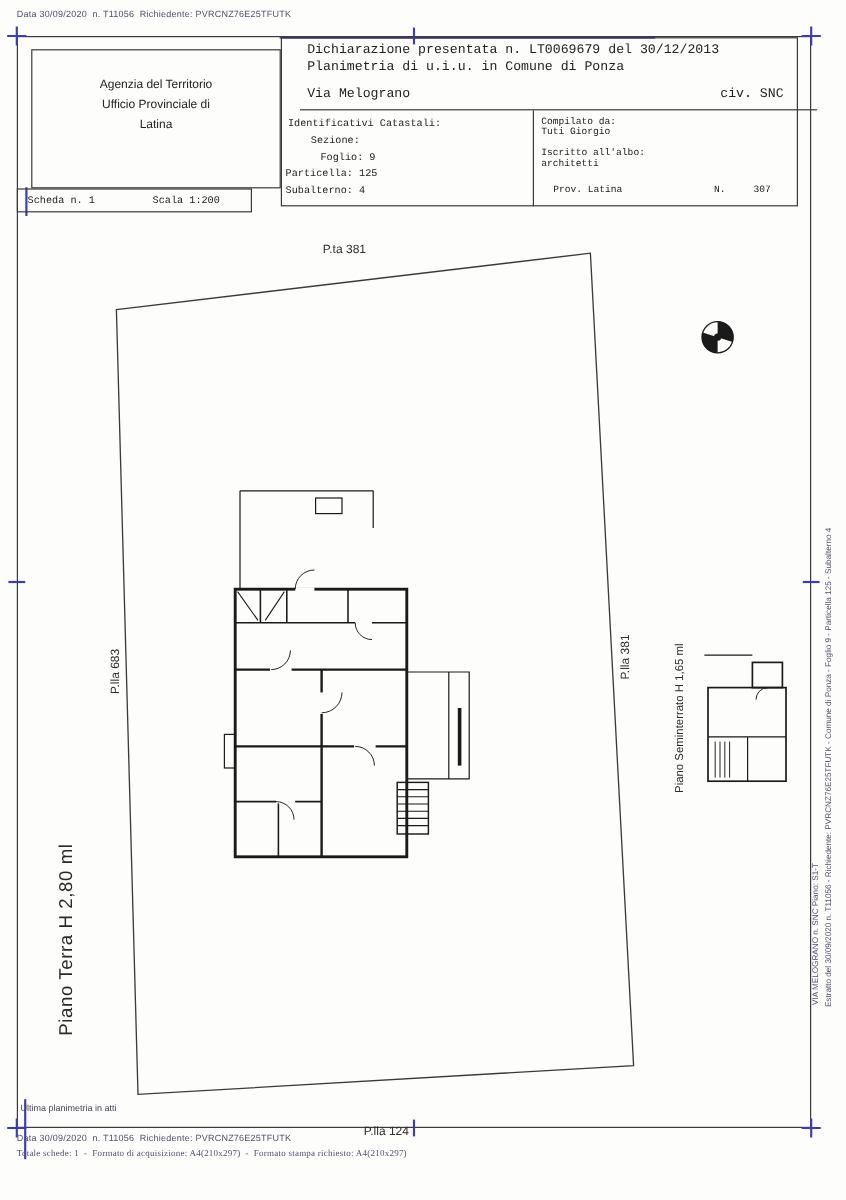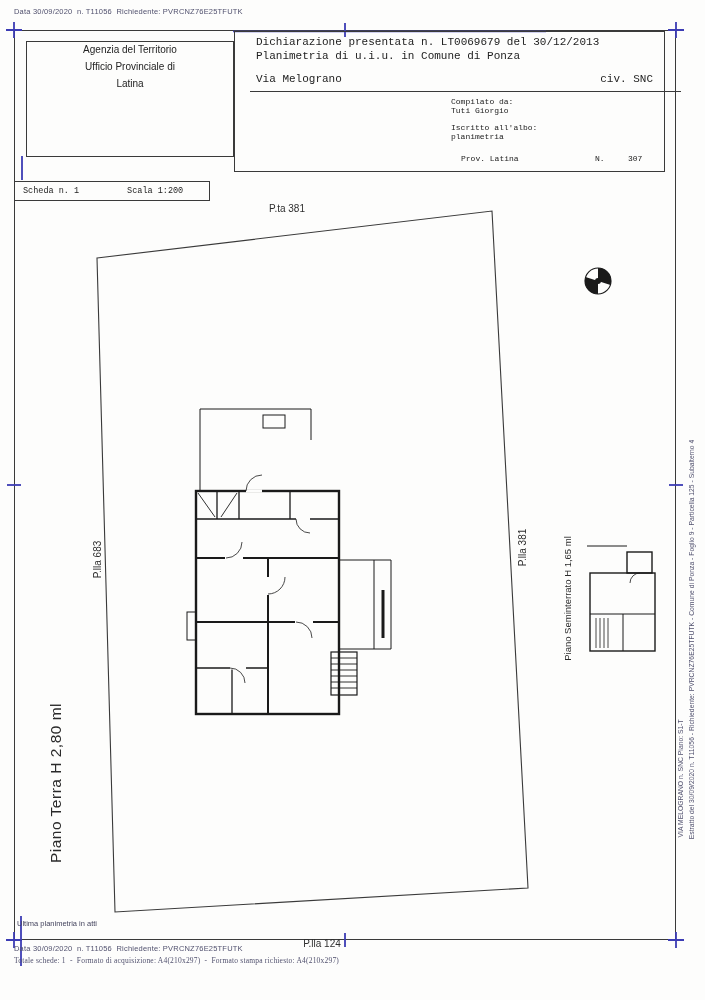--- a/index.html
+++ b/index.html
@@ -4,26 +4,26 @@
 <style>
   html,body{margin:0;padding:0;}
   body{
     width:705px;height:1000px;position:relative;overflow:hidden;
     background:#fdfdfc;font-family:"Liberation Sans","DejaVu Sans",sans-serif;color:#222;
   }
   .abs{position:absolute;}
   .mono{font-family:"Liberation Mono","DejaVu Sans Mono",monospace;}
   .meta-text{font-size:7.5px;color:#51516e;letter-spacing:.2px;white-space:pre;}
   .box{border:1px solid #3a3a3a;box-sizing:border-box;background:transparent;}
-  .agency-box{left:26px;top:41px;width:208px;height:116px;text-align:center;padding-top:2px;}
+  .agency-box{left:26px;top:41px;width:208px;height:116px;text-align:center;padding-top:23px;}
   .agency-box .l1{font-size:10px;margin-bottom:6px;}
   .agency-box .l2{font-size:13px;font-weight:bold;letter-spacing:.3px;margin-bottom:7px;}
   .agency-box .l3{font-size:10px;margin-bottom:6px;}
   .agency-box .l4{font-size:10px;}
-  .sheet-strip{left:14px;top:157px;width:196px;height:20px;font-size:8.5px;display:flex;align-items:center;margin-top:24px;}
+  .sheet-strip{left:14px;top:157px;width:196px;height:20px;font-size:8.5px;display:flex;align-items:center;}
   .sheet-strip .s1{margin-left:8px;}
   .sheet-strip .s2{margin-left:48px;}
   .right-header{left:234px;top:31px;width:431px;height:141px;position:absolute;}
   .decl{position:absolute;left:15px;top:0;width:431px;height:60px;border-bottom:1px solid #3a3a3a;box-sizing:border-box;font-size:11px;}
   .decl .d1{position:absolute;left:6px;top:4px;}
   .decl .d2{position:absolute;left:6px;top:18px;}
   .decl .d3{position:absolute;left:6px;top:41px;}
   .decl .d4{position:absolute;right:28px;top:41px;}
   .idents{position:absolute;left:0;top:60px;width:210px;height:80px;border-right:1px solid #3a3a3a;box-sizing:border-box;font-size:8.5px;line-height:14px;padding-top:4px;}
   .idents .i1{padding-left:5px;}
@@ -143,25 +143,32 @@
   <span class="s2">Scala 1:200</span>
 </div>
 
 <div class="right-header box">
   <div class="decl mono">
     <div class="d1">Dichiarazione presentata n. LT0069679 del 30/12/2013</div>
     <div class="d2">Planimetria di u.i.u. in Comune di Ponza</div>
     <div class="d3">Via Melograno</div>
     <div class="d4">civ. SNC</div>
   </div>
+  <div class="idents mono">
+    <div class="i1">Identificativi Catastali:</div>
+    <div class="i2">Sezione:</div>
+    <div class="i3">Foglio: 9</div>
+    <div class="i4">Particella: 125</div>
+    <div class="i5">Subalterno: 4</div>
+  </div>
   <div class="compiler mono">
     <div class="c1">Compilato da:</div>
     <div class="c2">Tuti Giorgio</div>
     <div class="c3">Iscritto all'albo:</div>
-    <div class="c4">planimetria</div>
+    <div class="c4">architetti</div>
     <div class="c5">Prov. Latina</div>
     <div class="c6">N.</div>
     <div class="c7">307</div>
   </div>
 </div>
 
 <div class="abs plan-label" style="left:247px;top:203px;width:80px;">P.ta 381</div>
 <div class="abs plan-label rot" style="left:67px;top:554px;width:60px;">P.lla 683</div>
 <div class="abs plan-label rot" style="left:492px;top:542px;width:60px;">P.lla 381</div>
 <div class="abs plan-label" style="left:282px;top:918px;width:80px;margin-top:20px;">P.lla 124</div>

